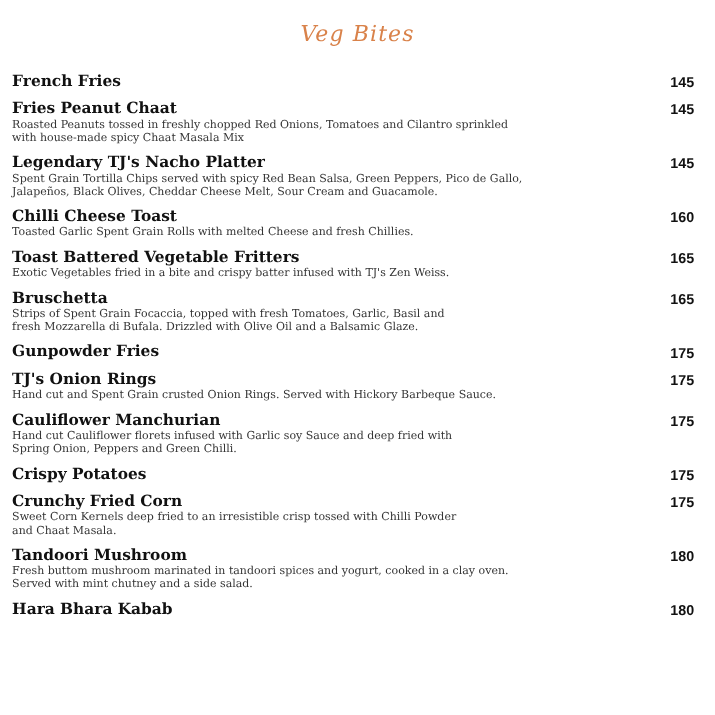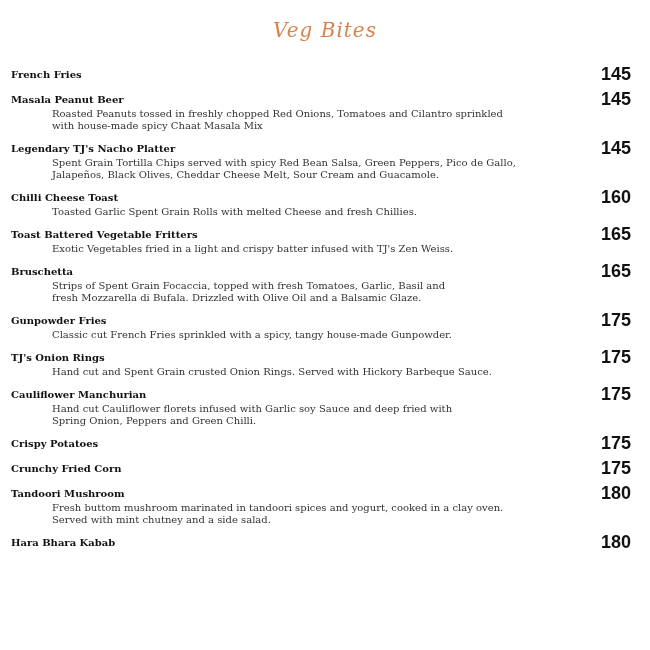--- a/index.html
+++ b/index.html
@@ -32,105 +32,105 @@
     left: 11px;
     width: 620px;
   }
   .item {
     position: relative;
     margin-bottom: 8px;
   }
   .item-name {
     font-family: "DejaVu Serif", serif;
     font-weight: bold;
-    font-size: 10px;
+    font-size: 14px;
     line-height: 17px;
     color: #111111;
   }
   .item-price {
     position: absolute;
     right: 0;
     top: 0;
     font-family: "Liberation Sans", sans-serif;
     font-weight: bold;
-    font-size: 18px;
+    font-size: 13px;
     line-height: 17px;
     color: #111111;
   }
   .item-desc {
     font-family: "DejaVu Serif", serif;
     font-size: 10px;
     line-height: 12px;
     color: #333333;
     max-width: 500px;
     white-space: pre-line;
-    margin-left: 41px;
   }
 </style>
 </head>
 <body>
 
 <div class="title">Veg Bites</div>
 
 <div class="menu">
   <div class="item">
     <div class="item-name">French Fries</div>
     <div class="item-price">145</div>
   </div>
   <div class="item">
-    <div class="item-name">Masala Peanut Beer</div>
+    <div class="item-name">Fries Peanut Chaat</div>
     <div class="item-price">145</div>
     <div class="item-desc">Roasted Peanuts tossed in freshly chopped Red Onions, Tomatoes and Cilantro sprinkled
 with house-made spicy Chaat Masala Mix</div>
   </div>
   <div class="item">
     <div class="item-name">Legendary TJ's Nacho Platter</div>
     <div class="item-price">145</div>
     <div class="item-desc">Spent Grain Tortilla Chips served with spicy Red Bean Salsa, Green Peppers, Pico de Gallo,
 Jalapeños, Black Olives, Cheddar Cheese Melt, Sour Cream and Guacamole.</div>
   </div>
   <div class="item">
     <div class="item-name">Chilli Cheese Toast</div>
     <div class="item-price">160</div>
     <div class="item-desc">Toasted Garlic Spent Grain Rolls with melted Cheese and fresh Chillies.</div>
   </div>
   <div class="item">
     <div class="item-name">Toast Battered Vegetable Fritters</div>
     <div class="item-price">165</div>
-    <div class="item-desc">Exotic Vegetables fried in a light and crispy batter infused with TJ's Zen Weiss.</div>
+    <div class="item-desc">Exotic Vegetables fried in a bite and crispy batter infused with TJ's Zen Weiss.</div>
   </div>
   <div class="item">
     <div class="item-name">Bruschetta</div>
     <div class="item-price">165</div>
     <div class="item-desc">Strips of Spent Grain Focaccia, topped with fresh Tomatoes, Garlic, Basil and
 fresh Mozzarella di Bufala. Drizzled with Olive Oil and a Balsamic Glaze.</div>
   </div>
   <div class="item">
     <div class="item-name">Gunpowder Fries</div>
     <div class="item-price">175</div>
-    <div class="item-desc">Classic cut French Fries sprinkled with a spicy, tangy house-made Gunpowder.</div>
   </div>
   <div class="item">
     <div class="item-name">TJ's Onion Rings</div>
     <div class="item-price">175</div>
     <div class="item-desc">Hand cut and Spent Grain crusted Onion Rings. Served with Hickory Barbeque Sauce.</div>
   </div>
   <div class="item">
     <div class="item-name">Cauliflower Manchurian</div>
     <div class="item-price">175</div>
     <div class="item-desc">Hand cut Cauliflower florets infused with Garlic soy Sauce and deep fried with
 Spring Onion, Peppers and Green Chilli.</div>
   </div>
   <div class="item">
     <div class="item-name">Crispy Potatoes</div>
     <div class="item-price">175</div>
   </div>
   <div class="item">
     <div class="item-name">Crunchy Fried Corn</div>
     <div class="item-price">175</div>
+    <div class="item-desc">Sweet Corn Kernels deep fried to an irresistible crisp tossed with Chilli Powder
+and Chaat Masala.</div>
   </div>
   <div class="item">
     <div class="item-name">Tandoori Mushroom</div>
     <div class="item-price">180</div>
     <div class="item-desc">Fresh buttom mushroom marinated in tandoori spices and yogurt, cooked in a clay oven.
 Served with mint chutney and a side salad.</div>
   </div>
   <div class="item">
     <div class="item-name">Hara Bhara Kabab</div>
     <div class="item-price">180</div>

